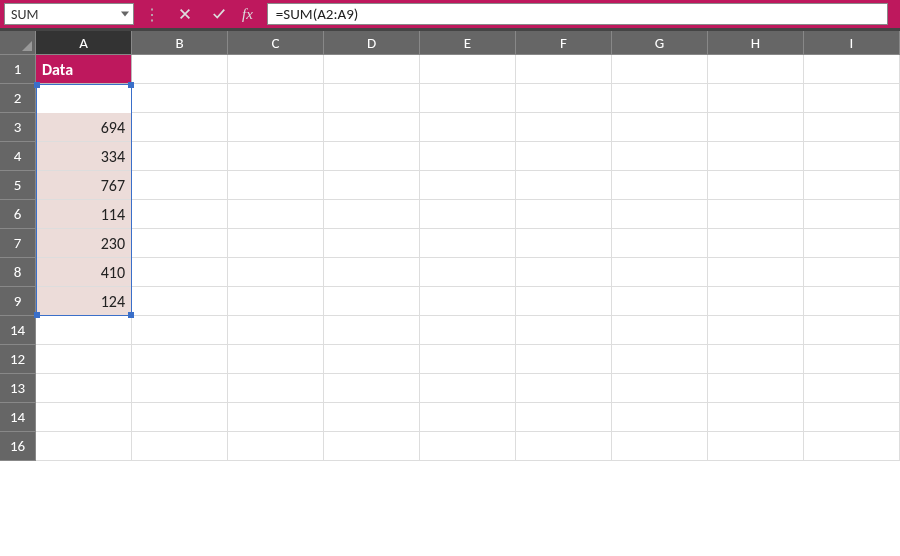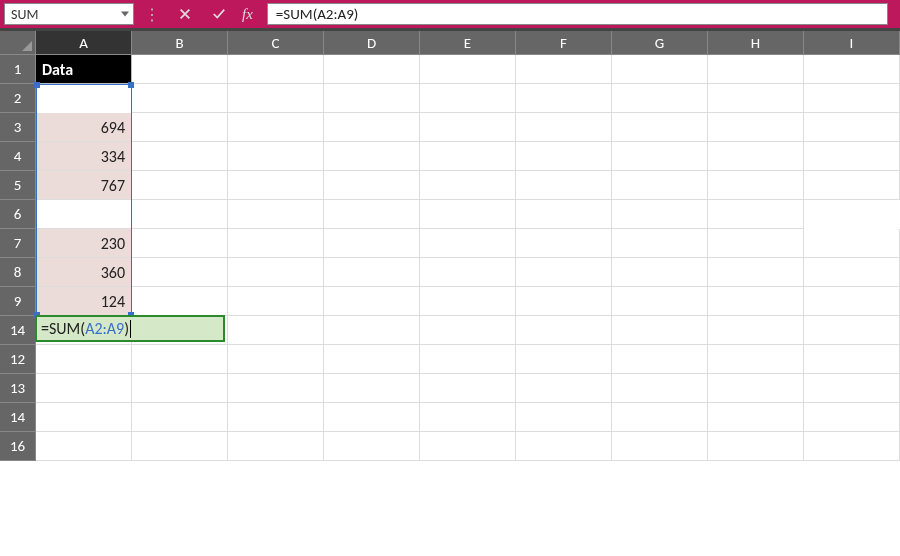--- a/index.html
+++ b/index.html
@@ -142,21 +142,21 @@
       border-right: 1px solid #ddd;
       border-bottom: 1px solid #ddd;
       font-size: 16px;
       display: flex;
       align-items: center;
       padding: 0 4px;
       color: #222;
       position: relative;
     }
     .cell.header-cell {
-      background: #000000;
+      background: #be185d;
       color: #fff;
       font-weight: bold;
       border-right: 1px solid #bbb;
       border-bottom: 1px solid #bbb;
       justify-content: flex-start;
       padding-left: 6px;
     }
     .cell.data-range {
       background: #ecdcd9;
       justify-content: flex-end;
@@ -300,20 +300,21 @@
         <div class="cell" style="width: 96px;"></div>
         <div class="cell" style="width: 96px;"></div>
         <div class="cell" style="width: 96px;"></div>
         <div class="cell" style="width: 96px;"></div>
         <div class="cell" style="width: 96px;"></div>
         <div class="cell" style="width: 96px;"></div>
         <div class="cell" style="width: 96px;"></div>
       </div>
       <div class="row">
         <div class="rh">6</div>
+        <div class="cell data-range" style="width: 96px;">114</div>
         <div class="cell" style="width: 96px;"></div>
         <div class="cell" style="width: 96px;"></div>
         <div class="cell" style="width: 96px;"></div>
         <div class="cell" style="width: 96px;"></div>
         <div class="cell" style="width: 96px;"></div>
         <div class="cell" style="width: 96px;"></div>
         <div class="cell" style="width: 96px;"></div>
         <div class="cell" style="width: 96px;"></div>
       </div>
       <div class="row">
@@ -323,21 +324,21 @@
         <div class="cell" style="width: 96px;"></div>
         <div class="cell" style="width: 96px;"></div>
         <div class="cell" style="width: 96px;"></div>
         <div class="cell" style="width: 96px;"></div>
         <div class="cell" style="width: 96px;"></div>
         <div class="cell" style="width: 96px;"></div>
         <div class="cell" style="width: 96px;"></div>
       </div>
       <div class="row">
         <div class="rh">8</div>
-        <div class="cell data-range" style="width: 96px;">360</div>
+        <div class="cell data-range" style="width: 96px;">410</div>
         <div class="cell" style="width: 96px;"></div>
         <div class="cell" style="width: 96px;"></div>
         <div class="cell" style="width: 96px;"></div>
         <div class="cell" style="width: 96px;"></div>
         <div class="cell" style="width: 96px;"></div>
         <div class="cell" style="width: 96px;"></div>
         <div class="cell" style="width: 96px;"></div>
         <div class="cell" style="width: 96px;"></div>
       </div>
       <div class="row">
@@ -414,19 +415,13 @@
       </div>
     </div>
 
   <div class="range-outline" style="left: 36px; top: 53px; width: 96px; height: 232px;">
     <div class="corner tl"></div>
     <div class="corner tr"></div>
     <div class="corner bl"></div>
     <div class="corner br"></div>
   </div>
 
-  <div class="active-cell-box" style="left: 35px; top: 284px; width: 190px; height: 27px;">
-    <span class="p1">=SUM(</span>
-      <span class="p2">A2:A9</span>
-      <span class="p1">)</span>
-      <span class="caret"></span>
-  </div>
 </div>
 
 </body></html>

